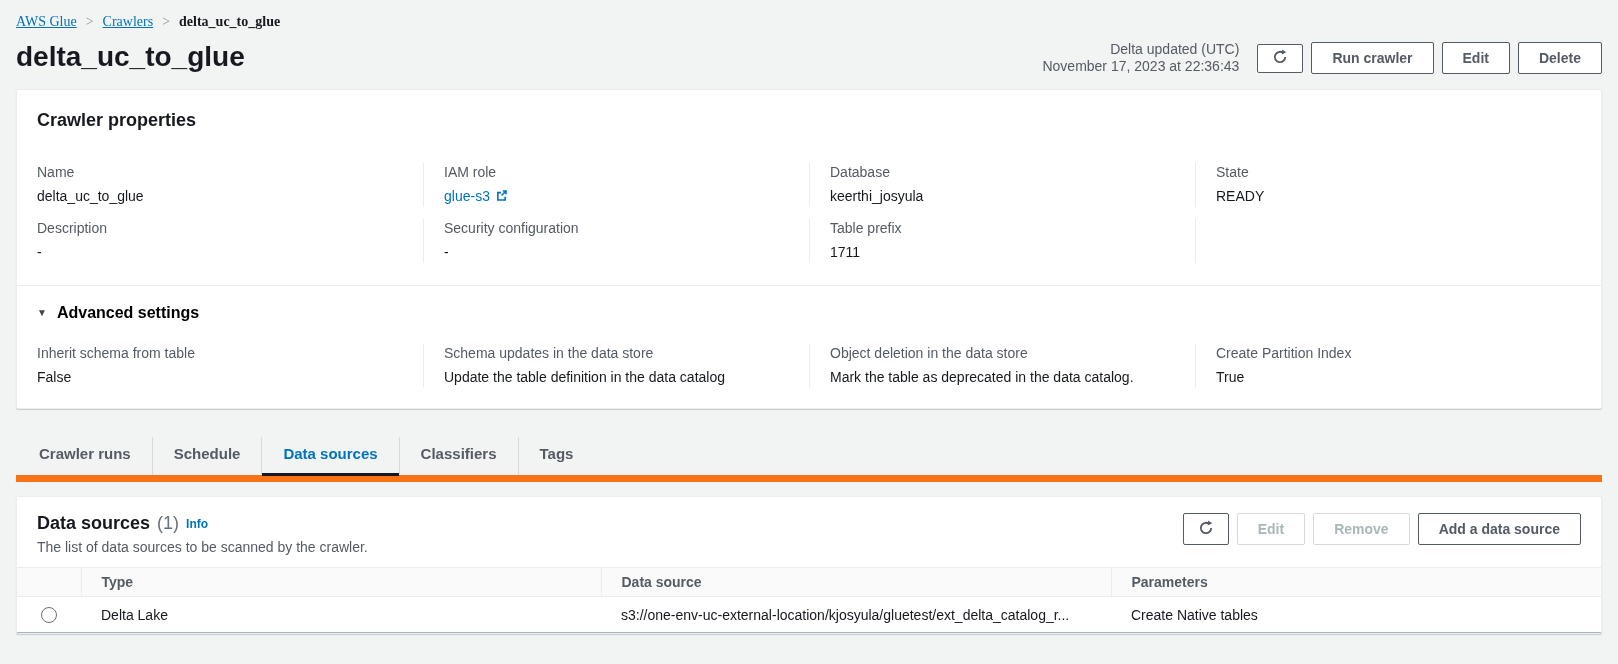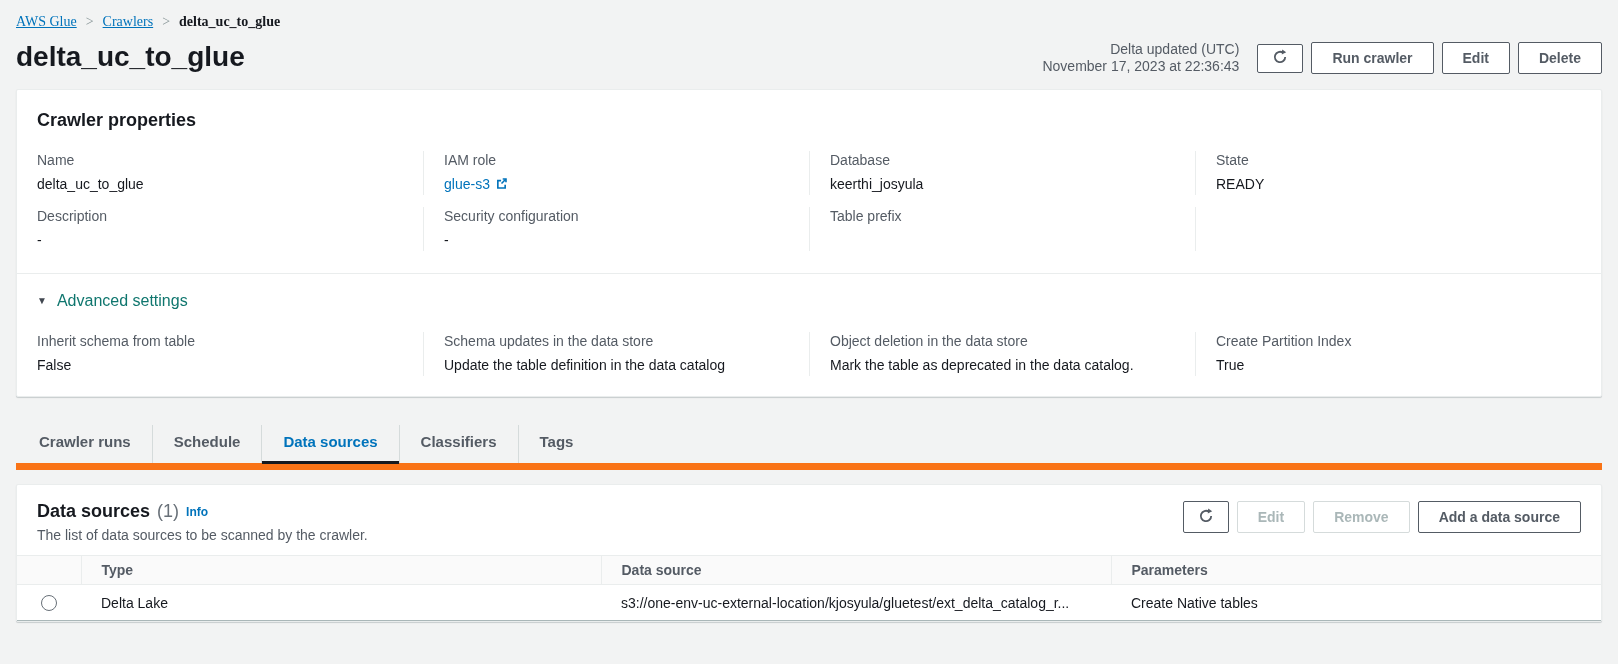--- a/index.html
+++ b/index.html
@@ -37,33 +37,33 @@
   
   .panel {
     background: #fff; border: 1px solid #eaeded; border-radius: 2px;
     box-shadow: 0 1px 1px 0 rgba(0,28,36,.18);
     margin-top: 14px;
   }
   .panel-inner { padding: 20px; }
   .panel-title { font-size: 18px; font-weight: 700; color: #16191f; }
 
   
-  .props-grid { display: grid; grid-template-columns: repeat(4, 1fr); margin-top: 20px; }
+  .props-grid { display: grid; grid-template-columns: repeat(4, 1fr); margin-top: 32px; }
   .prop-cell { padding: 0 20px; border-left: 1px solid #eaeded; min-height: 44px; }
   .prop-cell:nth-child(4n+1) { border-left: none; padding-left: 0; }
   .prop-label { color: #545b64; font-size: 14px; line-height: 18px; margin-bottom: 6px; }
   .prop-value { color: #16191f; font-size: 14px; line-height: 18px; }
   .prop-link { color: #0073bb; text-decoration: none; cursor: pointer; }
   .ext-icon { vertical-align: -1px; margin-left: 5px; }
 
   .section-divider { border: 0; border-top: 1px solid #eaeded; margin: 22px -20px 18px; }
 
   .advanced-toggle { display: flex; align-items: center; gap: 10px; cursor: pointer; }
   .caret { color: #414750; font-size: 10px; line-height: 10px; }
-  .advanced-label { font-size: 16px; font-weight: 400; color: #0f766e; }
+  .advanced-label { font-size: 16px; font-weight: 700; color: #000000; }
 
   
   .tabstrip { display: flex; margin-top: 28px; border-bottom: 7px solid #f97316; padding: 0 2px; }
   .tab {
     position: relative; padding: 8px 21px 13px; font-size: 15px; font-weight: 700;
     color: #545b64; cursor: pointer; white-space: nowrap;
   }
   .tab + .tab { border-left: 1px solid #d5dbdb; }
   .tab.active { color: #0073bb; }
   .tab.active::after {
@@ -162,20 +162,21 @@
         <div class="prop-cell">
           <div class="prop-label">Description</div>
           <div class="prop-value">-</div>
         </div>
         <div class="prop-cell">
           <div class="prop-label">Security configuration</div>
           <div class="prop-value">-</div>
         </div>
         <div class="prop-cell">
           <div class="prop-label">Table prefix</div>
+          <div class="prop-value">1711</div>
         </div>
         <div class="prop-cell"></div>
       </div>
 
       <hr class="section-divider">
 
       <div class="advanced-toggle">
         <span class="caret">▼</span>
         <span class="advanced-label">Advanced settings</span>
       </div>

